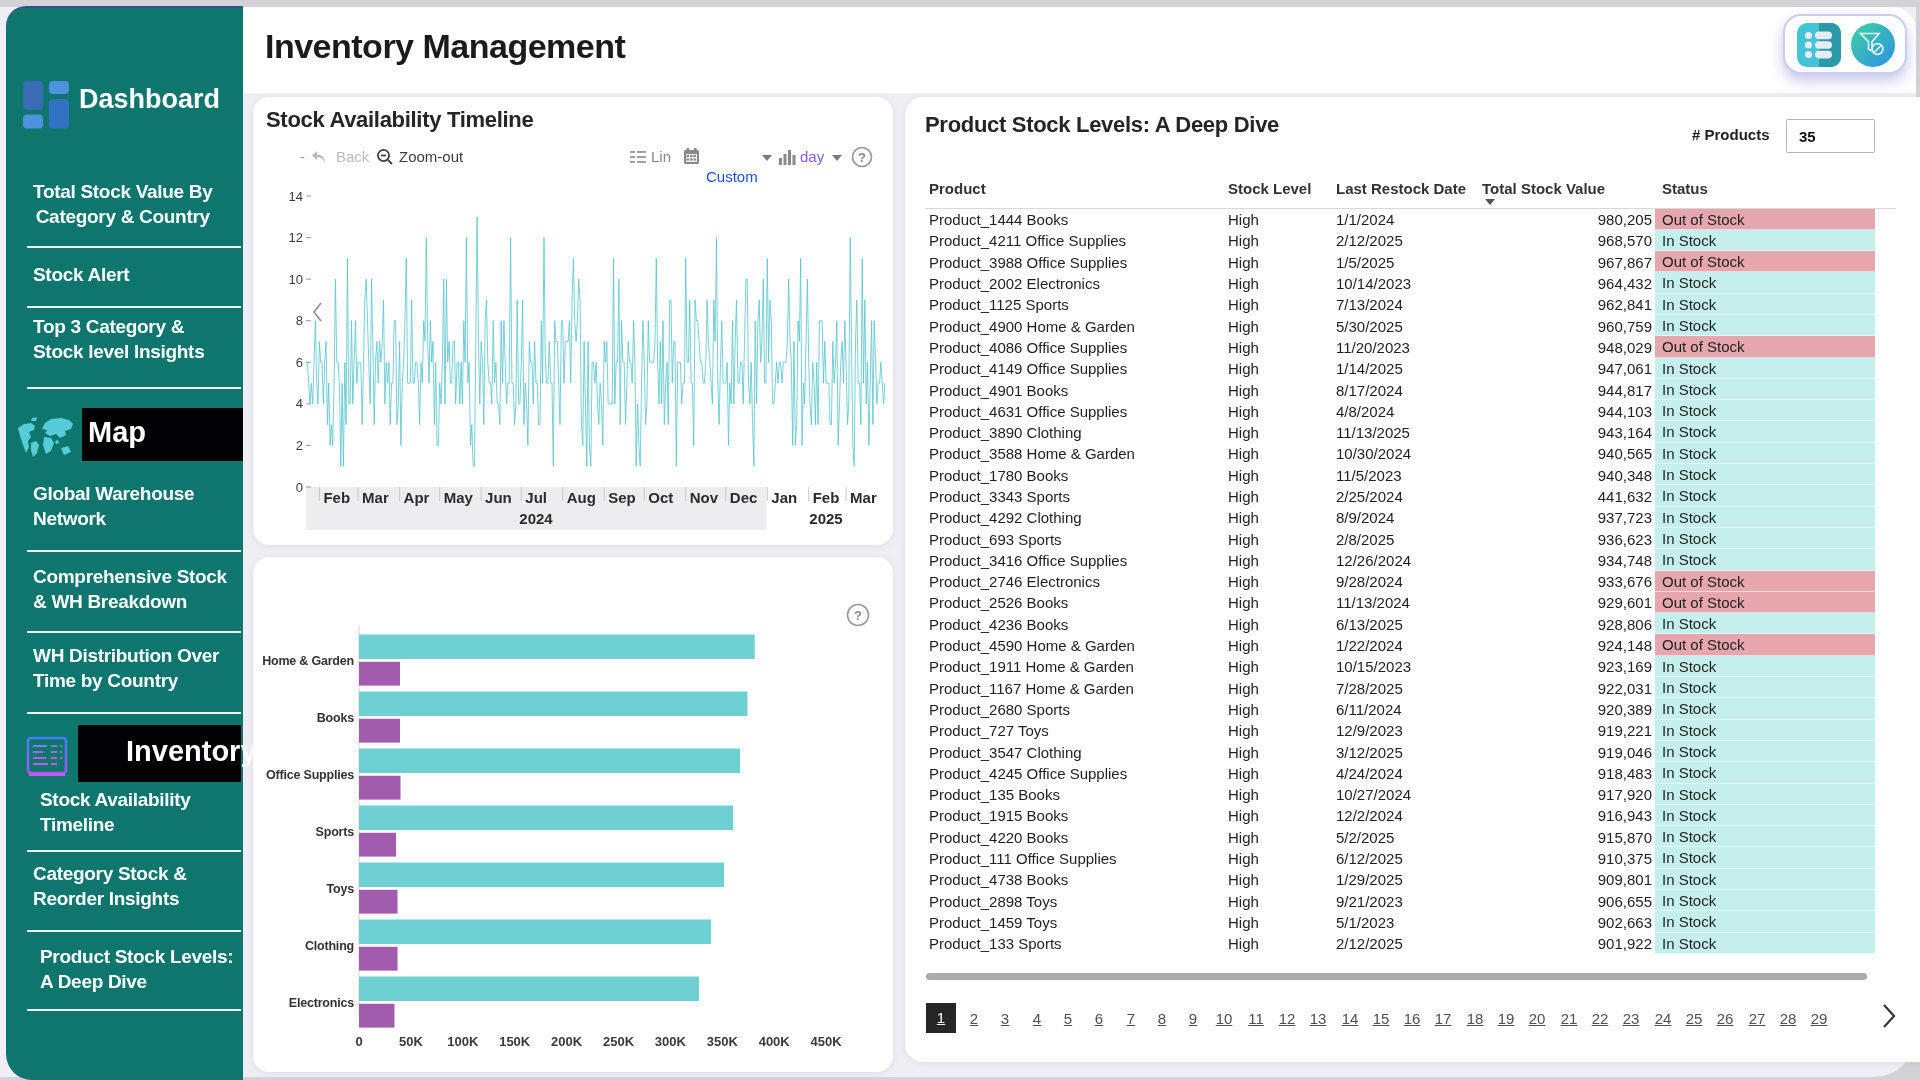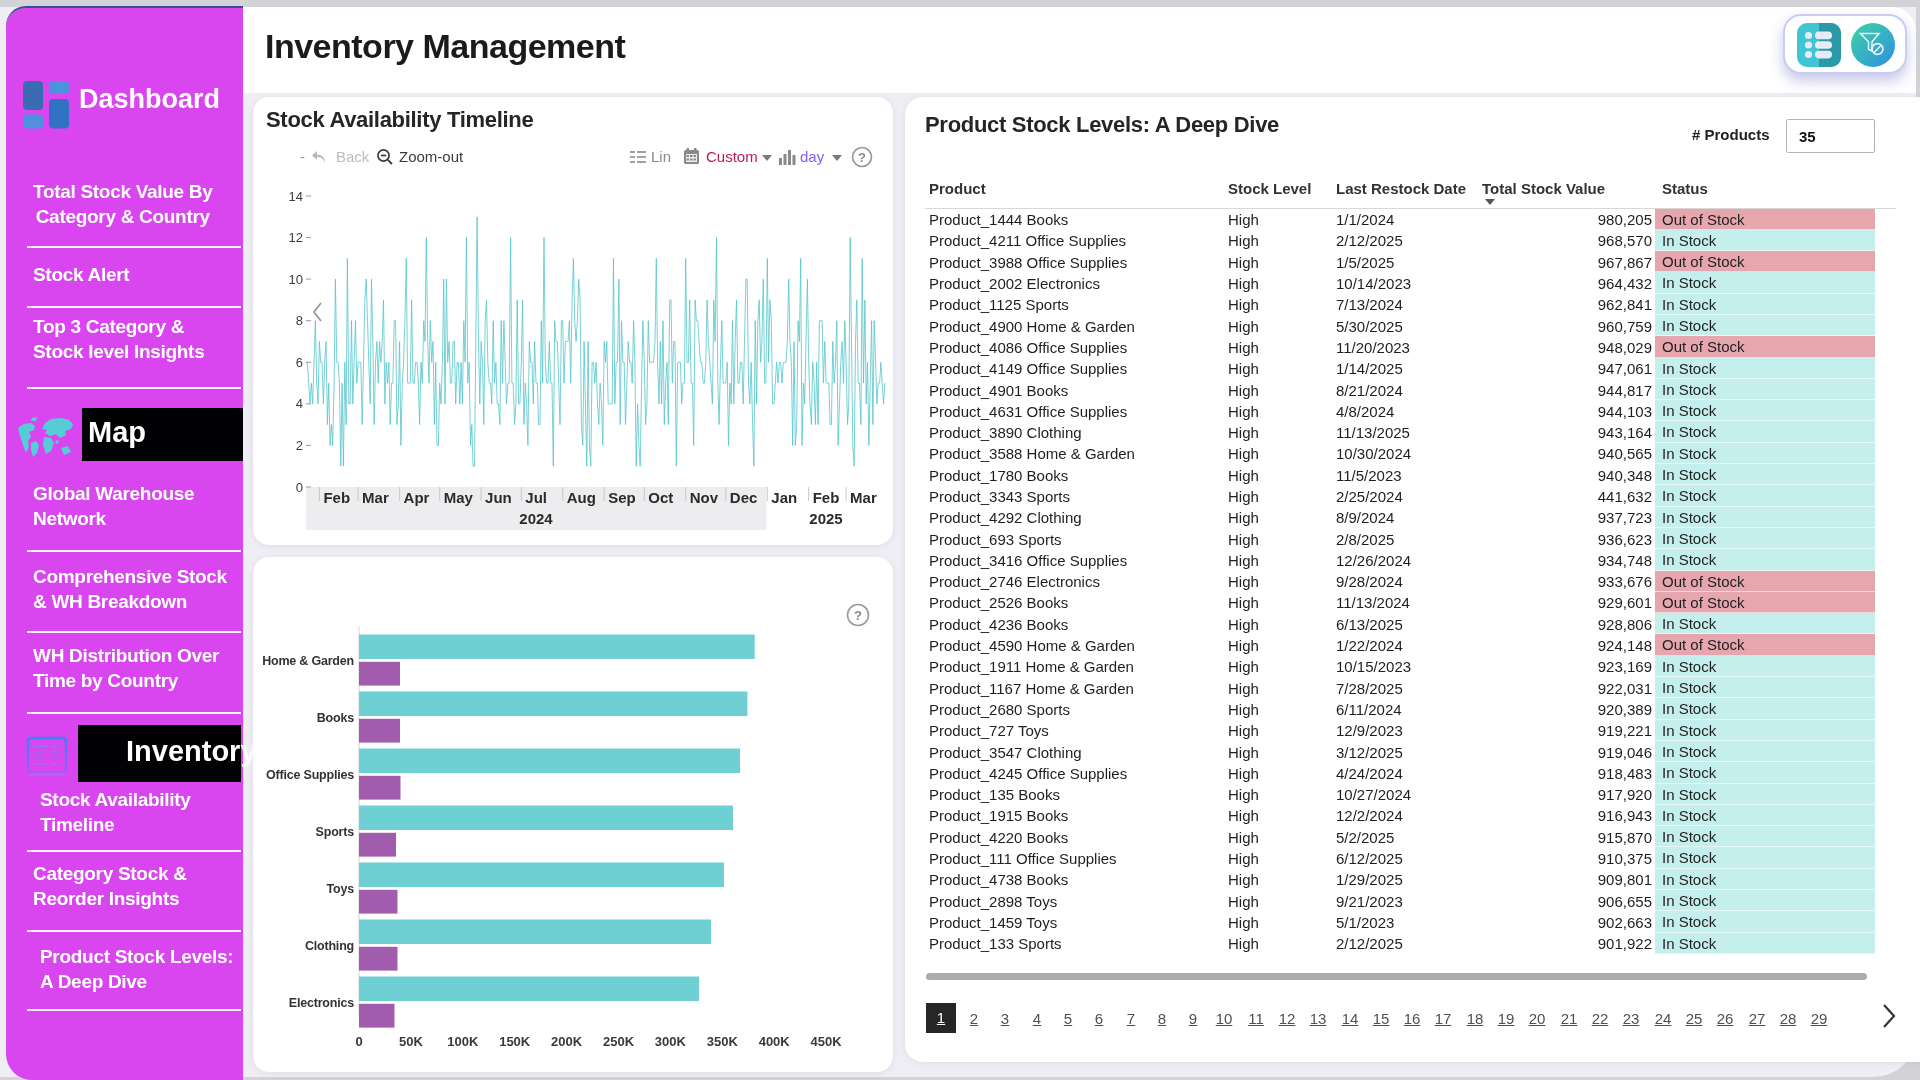--- a/index.html
+++ b/index.html
@@ -2,21 +2,21 @@
 <html><head>
 <meta charset="utf-8">
 <style>
 * { margin:0; padding:0; box-sizing:border-box; }
 html,body { width:1920px; height:1080px; overflow:hidden; }
 body { font-family:"Liberation Sans", sans-serif; background:#d3d2d7; position:relative; }
 #app { position:absolute; left:0; top:7px; width:1916px; height:1070px; background:#efeef4; border-radius:0 0 42px 0; }
 .abs { position:absolute; }
 
 
-#sidebar { left:6px; top:6px; width:237px; height:1074px; background:#d946ef;
+#sidebar { left:6px; top:6px; width:237px; height:1074px; background:#0f766e;
   border-radius:20px 0 0 26px; border-top:2px solid #33508e; }
 #sidebar .nav { position:absolute; left:27px; color:#fff; font-weight:bold;
   font-size:19px; line-height:25px; letter-spacing:-0.3px; }
 #sidebar hr { position:absolute; left:21px; width:214px; border:none;
   border-top:2px solid rgba(255,255,255,0.92); }
 .secbox { position:absolute; background:#020204; }
 .sectitle { position:absolute; color:#fff; font-weight:bold; font-size:29px; }
 
 #band { left:243px; top:7px; width:1673px; height:86px; background:#fff; border-radius:0 24px 0 0; }
 #pagetitle { left:265px; top:27px; font-size:34px; font-weight:bold; color:#1b1b1d; letter-spacing:-0.5px; }
@@ -184,21 +184,21 @@
         <rect x="3.5" y="7" width="2.5" height="2"></rect>
         <rect x="7" y="7" width="2.5" height="2"></rect>
         <rect x="10.5" y="7" width="2.5" height="2"></rect>
     <rect x="3.5" y="10.5" width="2.5" height="2"></rect>
         <rect x="7" y="10.5" width="2.5" height="2"></rect>
         <rect x="10.5" y="10.5" width="2.5" height="2"></rect>
       </g>
     <rect x="3.5" y="0" width="2.5" height="4" fill="#8a8a8a"></rect>
       <rect x="11" y="0" width="2.5" height="4" fill="#8a8a8a"></rect>
   </svg>
-  <div class="tbtxt" style="left:453px;color:#be185d;">Custom</div>
+  <div class="tbtxt" style="left:453px;color:#1d4ed8;margin-top:20px;">Custom</div>
   <div class="abs" style="left:509px;top:58px;width:0;height:0;border-left:5px solid transparent;border-right:5px solid transparent;border-top:6px solid #7a7a7a;"></div>
   <svg class="abs" style="left:526px;top:52px" width="17" height="16" viewBox="0 0 17 16">
     <g fill="#8a8a8a">
       <rect x="0" y="9" width="3" height="7"></rect>
         <rect x="4.5" y="5" width="3" height="11"></rect>
       <rect x="9" y="1" width="3" height="15"></rect>
         <rect x="13.5" y="6" width="3" height="10"></rect>
     </g>
   </svg>
   <div class="tbtxt" style="left:547px;color:#8b5cf6;">day</div>
@@ -367,21 +367,21 @@
 <div class="tr">
         <span class="c1">Product_4149 Office Supplies</span>
         <span class="c2">High</span>
         <span class="c3">1/14/2025</span>
         <span class="c4">947,061</span>
         <span class="c5 ok">In Stock</span>
       </div>
 <div class="tr">
         <span class="c1">Product_4901 Books</span>
         <span class="c2">High</span>
-        <span class="c3">8/21/2024</span>
+        <span class="c3">8/17/2024</span>
         <span class="c4">944,817</span>
         <span class="c5 ok">In Stock</span>
       </div>
 <div class="tr">
         <span class="c1">Product_4631 Office Supplies</span>
         <span class="c2">High</span>
         <span class="c3">4/8/2024</span>
         <span class="c4">944,103</span>
         <span class="c5 ok">In Stock</span>
       </div>

